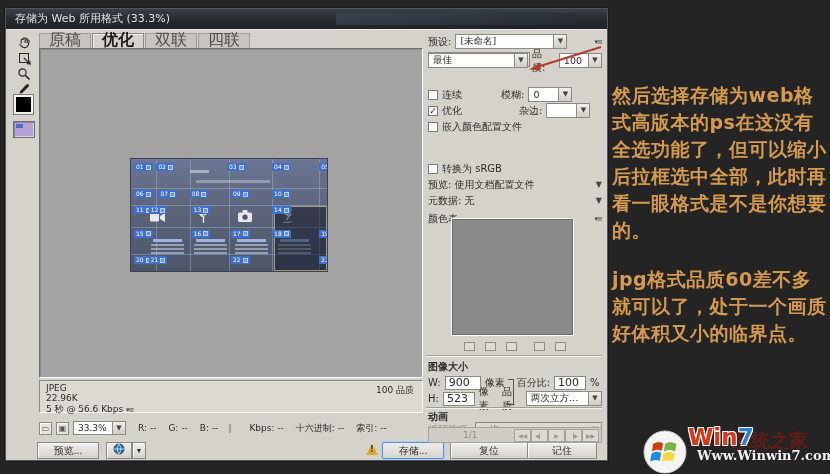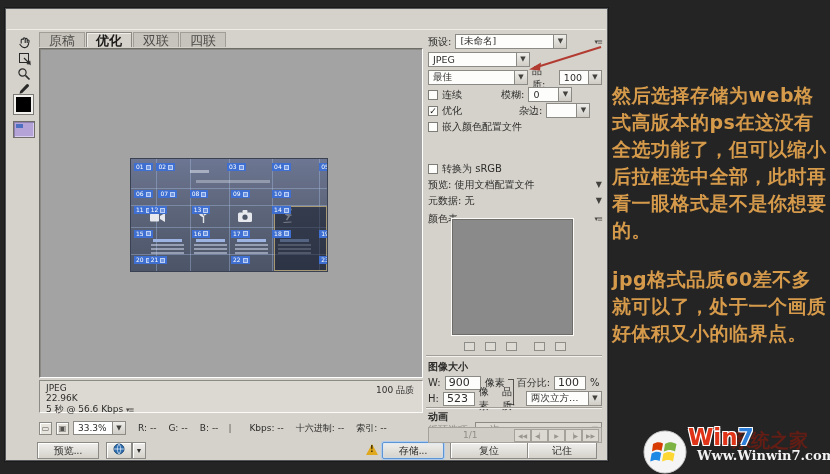--- a/index.html
+++ b/index.html
@@ -21,21 +21,21 @@
   .tool { position:absolute; width:20px; height:16px; left:8px; display:flex; align-items:center; justify-content:center; }
   .tool svg { display:block; }
   .swatch { position:absolute; left:8px; top:86px; width:19px; height:19px; background:#000;
             border:2px solid #f2f1ee; outline:1px solid #7c7a75; }
   .slicetoggle { position:absolute; left:7px; top:112px; width:22px; height:17px;
             background:#b4a3d6; border:1px solid #6f6d68;
             box-shadow:inset 1px 1px 0 #8d7fb0, inset -1px -1px 0 #d9cef0; }
   .slicetoggle i { position:absolute; left:2px; top:2px; width:7px; height:4px; background:#4d6fc2; display:block;}
 
   
-  .tabsbar { position:absolute; left:33px; top:23px; width:384px; height:16px; font-size:13px; }
+  .tabsbar { position:absolute; left:33px; top:23px; width:384px; height:16px; font-size:16px;font-family:Liberation Mono, monospace; }
   .tab { display:inline-block; height:15px; line-height:15px; padding:0 9px; margin-right:1px;
          color:#4d4b47; background:#c7c4bd; border:1px solid #a19e97; border-bottom:none; }
   .tab.active { background:#d5d2cb; color:#1d1c1a; font-weight:bold;
          border-color:#8b8982; box-shadow:inset 1px 1px 0 #f0eeea; }
 
   
   .canvas { position:absolute; left:33px; top:39px; width:384px; height:330px; background:#a3a3a3;
             border:1px solid #6f6d68; border-right-color:#fff; border-bottom-color:#fff;
             box-shadow:inset 1px 1px 0 #8c8a85; overflow:hidden; }
   .pimg { position:absolute; left:91px; top:110px; width:196px; height:112px; overflow:hidden;
@@ -117,20 +117,23 @@
   .wmlogo { position:absolute; left:643px; top:430px; width:44px; height:44px; }
   .brand { position:absolute; left:688px; top:424px; font-size:23px; font-weight:bold; 
            text-shadow:1px 1px 0 #fff,-1px -1px 0 #fff,1px -1px 0 #fff,-1px 1px 0 #fff; } 
   .wmurl { position:absolute; left:697px; top:448px; color:#f2f2f2; font-family:"DejaVu Serif","Liberation Serif",serif;
            font-weight:bold; font-size:13px; }
 </style>
 </head>
 <body>
 
 <div class="dialog">
+  <div class="titlebar">
+    <span>存储为 Web 所用格式 (33.3%)</span>
+  </div>
   <div class="chromeface"></div>
 
   <div class="tool" style="top:25px">
     <svg width="15" height="15" viewBox="0 0 15 15">
       <path d="M4.2 8.5 V5a1 1 0 0 1 2 0 M6.2 5 V3.8a1 1 0 0 1 2 0 V8 M8.2 4.4 a1 1 0 0 1 2 0 V8 M10.2 5.6 a1 1 0 0 1 1.9.4 L11.4 9.5 a4 4 0 0 1-6.8 1.8 L2.6 9" fill="none" stroke="#2a2a2a" stroke-width="1.1"></path>
     </svg>
   </div>
   <div class="tool" style="top:41px">
     <svg width="15" height="15" viewBox="0 0 15 15">
       <rect x="2.5" y="2.5" width="9" height="9" fill="none" stroke="#2a2a2a"></rect>
@@ -360,21 +363,21 @@
         <span class="a">▼</span>
       </span>
       <span class="pmenu" style="margin-left:auto">▾≡</span>
     </div>
     <div class="row" style="top:21px">
       <span class="dd" style="width:102px">
         <span class="v">JPEG</span>
         <span class="a">▼</span>
       </span>
     </div>
-    <div class="row" style="top:39px">
+    <div class="row" style="top:22px">
       <span class="dd" style="width:102px">
         <span class="v">最佳</span>
         <span class="a">▼</span>
       </span>
       <span>品质:</span>
       <span class="dd" style="width:44px">
         <span class="v">100</span>
         <span class="a">▼</span>
       </span>
     </div>

